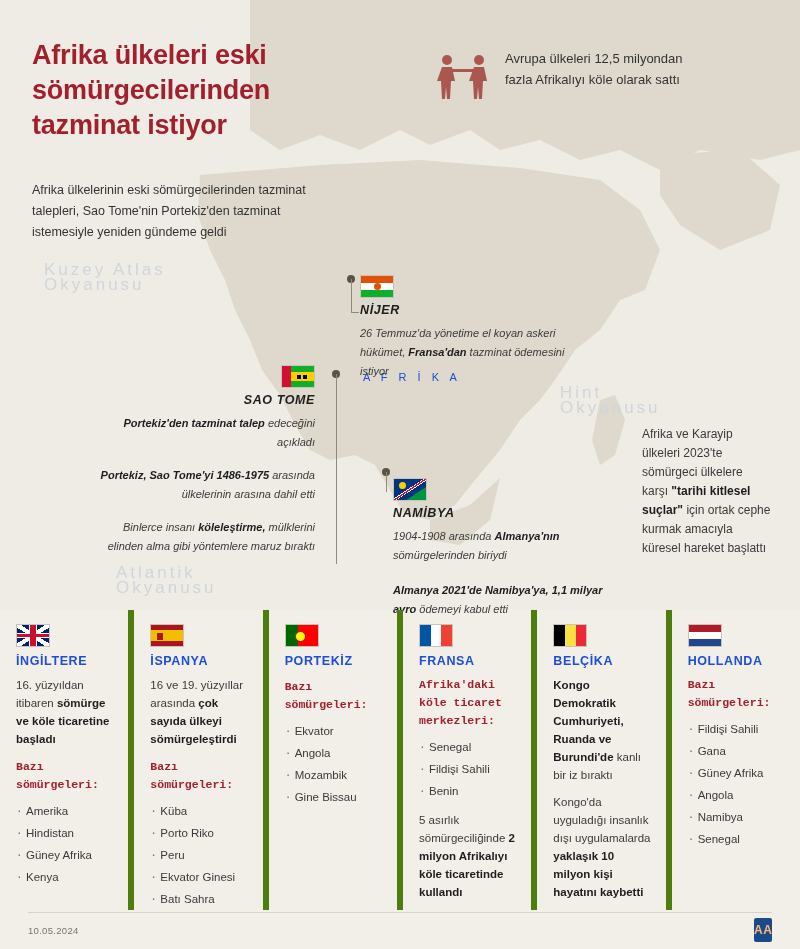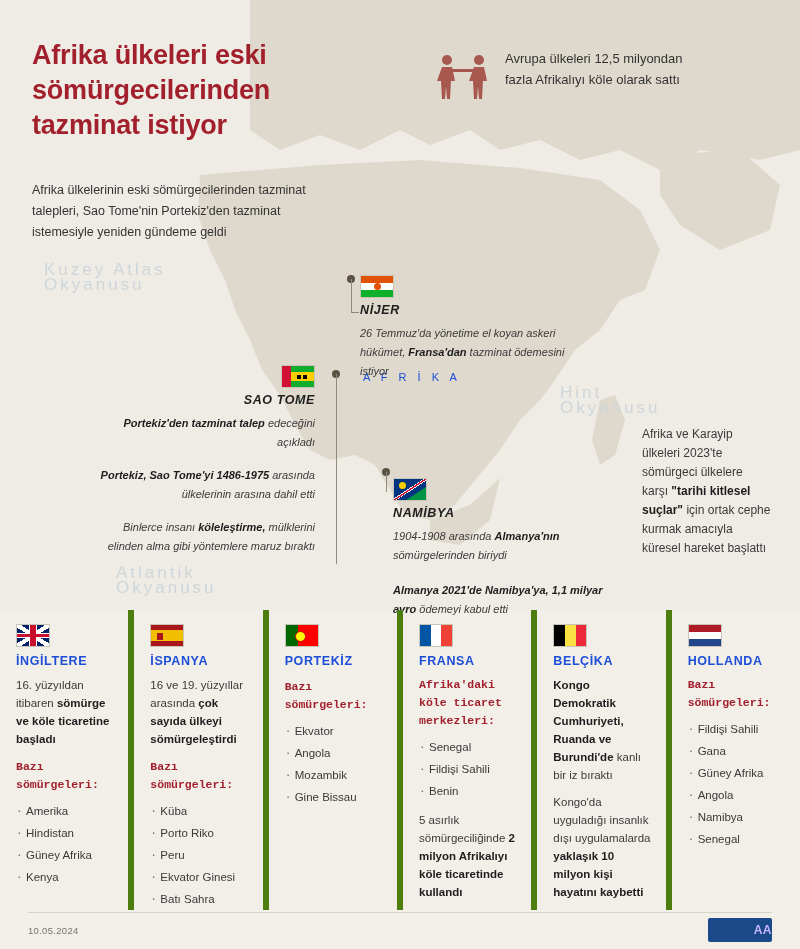--- a/index.html
+++ b/index.html
@@ -216,26 +216,26 @@
   .footer .date {
     position: absolute;
     left: 28px; top: 13px;
     font-size: 9.5px;
     color: #7a7468;
     letter-spacing: 0.3px;
   }
   .logo {
     position: absolute;
     right: 28px; top: 6px;
-    width: 64px; height: 24px;
+    width: 18px; height: 24px;
     background: #1b4a8a;
-    color: #c4b5fd;
+    color: #fdba74;
     font-size: 12px;
     font-weight: bold;
-    text-align: right;
+    text-align: left;
     line-height: 24px;
     letter-spacing: 0.5px;
     border-radius: 2px;
   }
 
   
   .f-stripe { position: absolute; top: 0; bottom: 0; }
   .f-hband  { position: absolute; left: 0; right: 0; }
 </style>
 </head>

